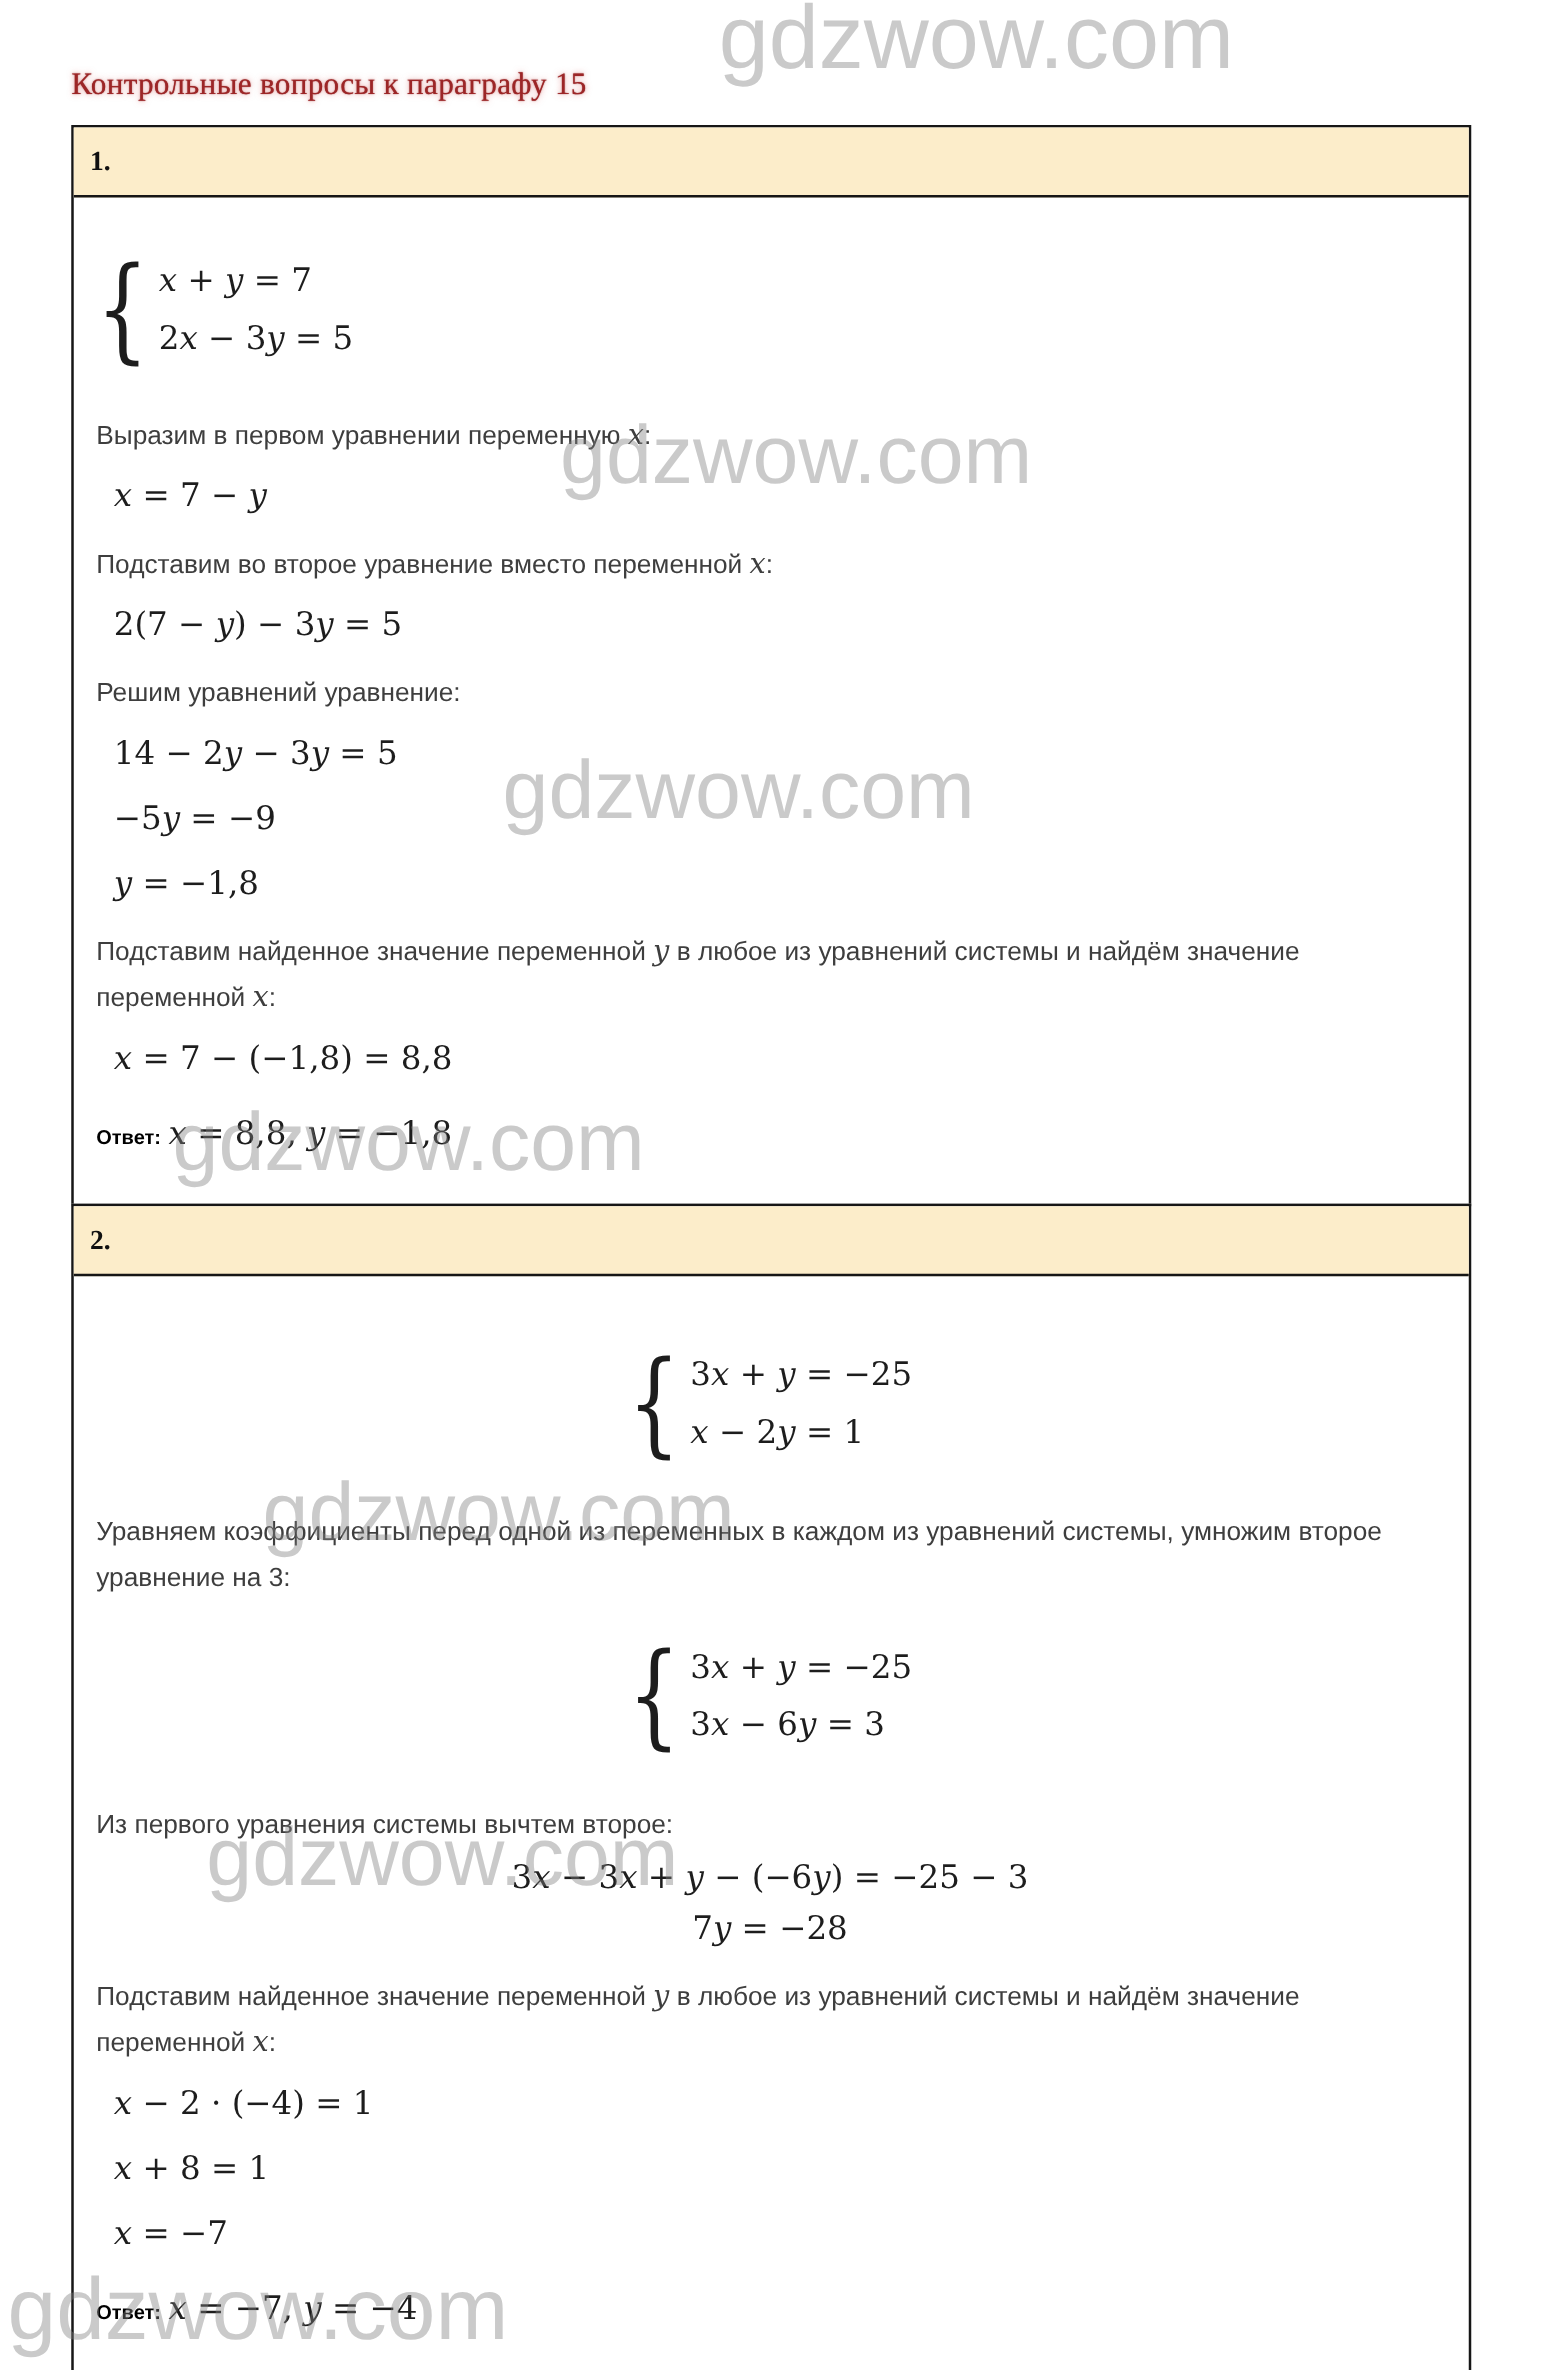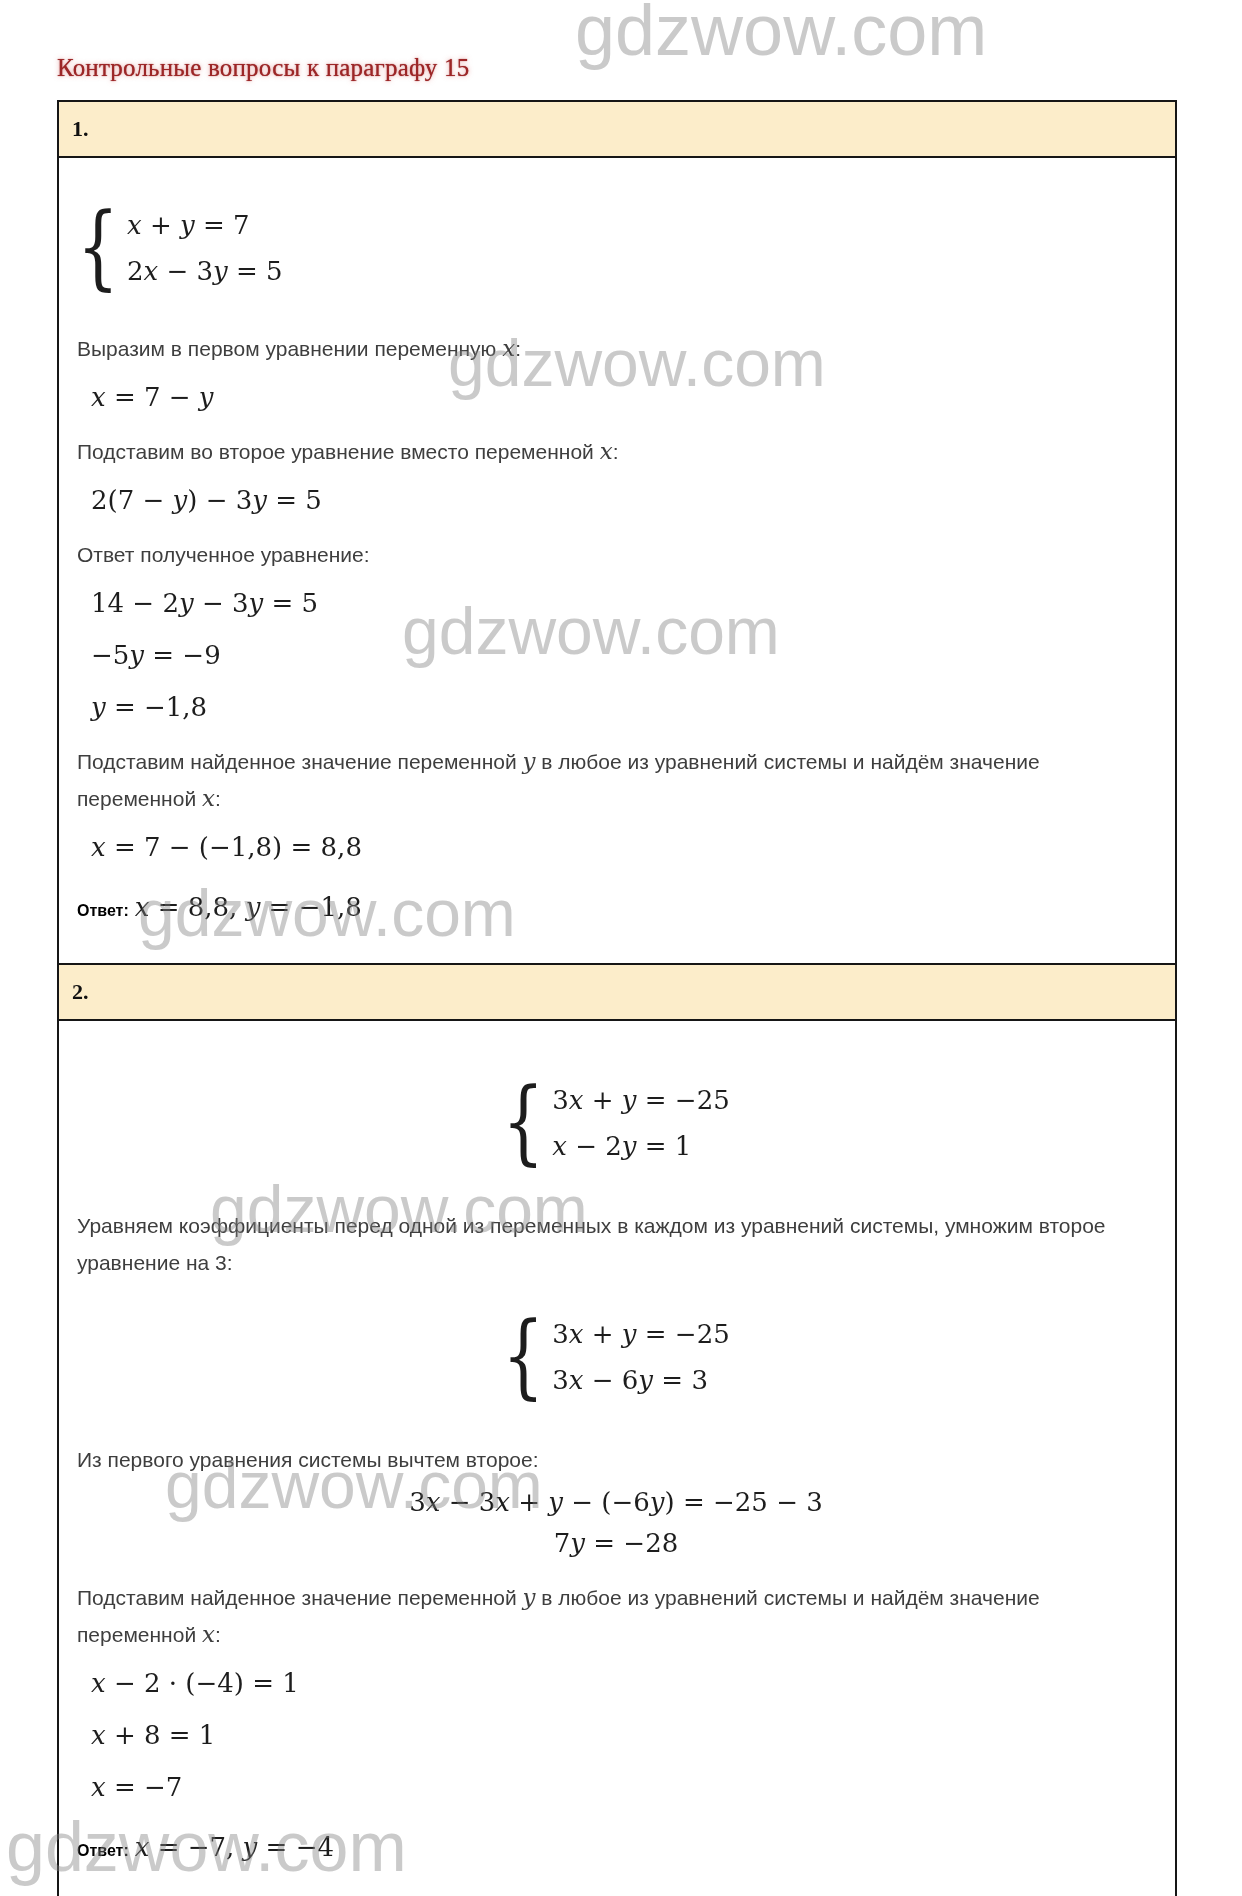--- a/index.html
+++ b/index.html
@@ -111,21 +111,21 @@
             <span class="brace">{</span>
             <div class="sys-eqs">
               <div class="sys-line math"><i>x</i> + <i>y</i> = 7</div>
               <div class="sys-line math">2<i>x</i> − 3<i>y</i> = 5</div>
             </div>
           </div>
           <div class="block-text">Выразим в первом уравнении переменную <i>x</i>:</div>
           <div class="block-math math"><i>x</i> = 7 − <i>y</i></div>
           <div class="block-text">Подставим во второе уравнение вместо переменной <i>x</i>:</div>
           <div class="block-math math">2(7 − <i>y</i>) − 3<i>y</i> = 5</div>
-          <div class="block-text">Ответ полученное уравнение:</div>
+          <div class="block-text">Решим уравнений уравнение:</div>
           <div class="block-math math">14 − 2<i>y</i> − 3<i>y</i> = 5</div>
           <div class="block-math math">−5<i>y</i> = −9</div>
           <div class="block-math math"><i>y</i> = −1,8</div>
           <div class="block-text">Подставим найденное значение переменной <i>y</i> в любое из уравнений системы и найдём значение переменной <i>x</i>:</div>
           <div class="block-math math"><i>x</i> = 7 − (−1,8) = 8,8</div>
           <div class="block-answer"><b class="ans-label">Ответ:</b><span class="math"><i>x</i> = 8,8,  <i>y</i> = −1,8</span></div>
         </div>
     </section>
 
     <section class="card">

